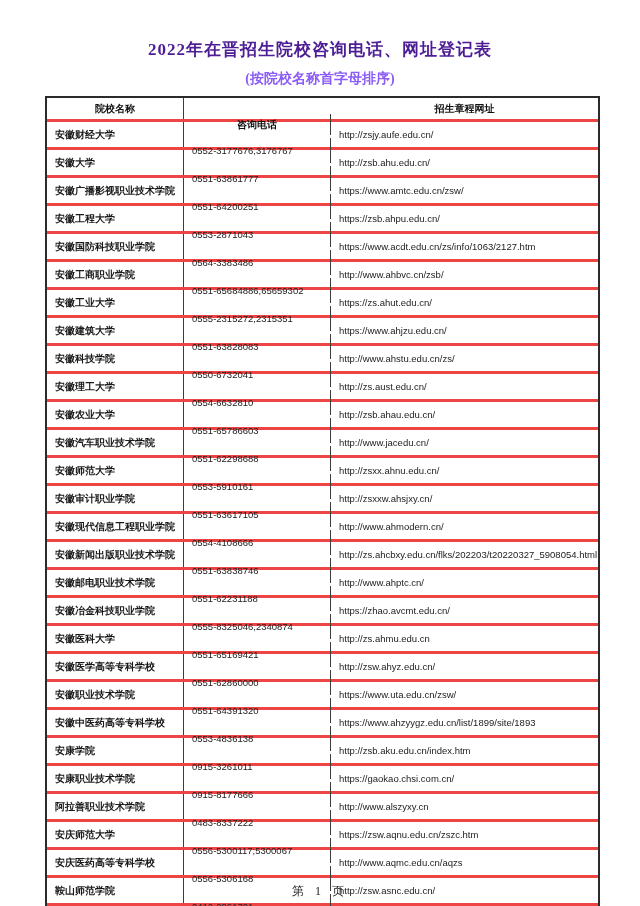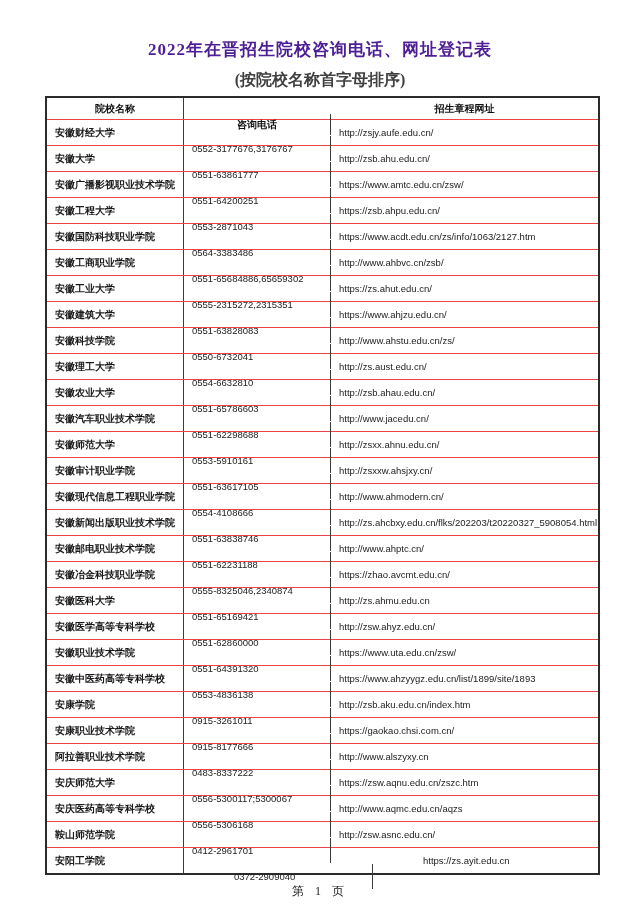--- a/index.html
+++ b/index.html
@@ -21,37 +21,37 @@
   .doc-title {
     text-align: center;
     font-size: 17px;
     font-weight: bold;
     letter-spacing: 1px;
     padding-top: 38px;
     color: #4c1d95;
   }
   .doc-subtitle {
     text-align: center;
-    font-size: 16px;
+    font-size: 14px;
     font-weight: bold;
     margin-top: 9px;
-    color: #404040;
+    color: #8b5cf6;
   }
   .table {
     position: absolute;
     left: 45px;
     top: 96px;
     width: 555px;
     border: 2px solid #2b2b2b;
     box-sizing: border-box;
     background: #fff;
   }
   .tr {
     display: flex;
-    border-bottom: 1px solid #ef4444;
+    border-bottom: 3px solid #ef4444;
     height: 25px;
     align-items: center;
   }
   .tr:last-child { border-bottom: none; gap: 42px; }
   .tr.head { height: 21px; }
   .td {
     box-sizing: border-box;
     padding: 0 8px;
     overflow: hidden;
     white-space: nowrap;

